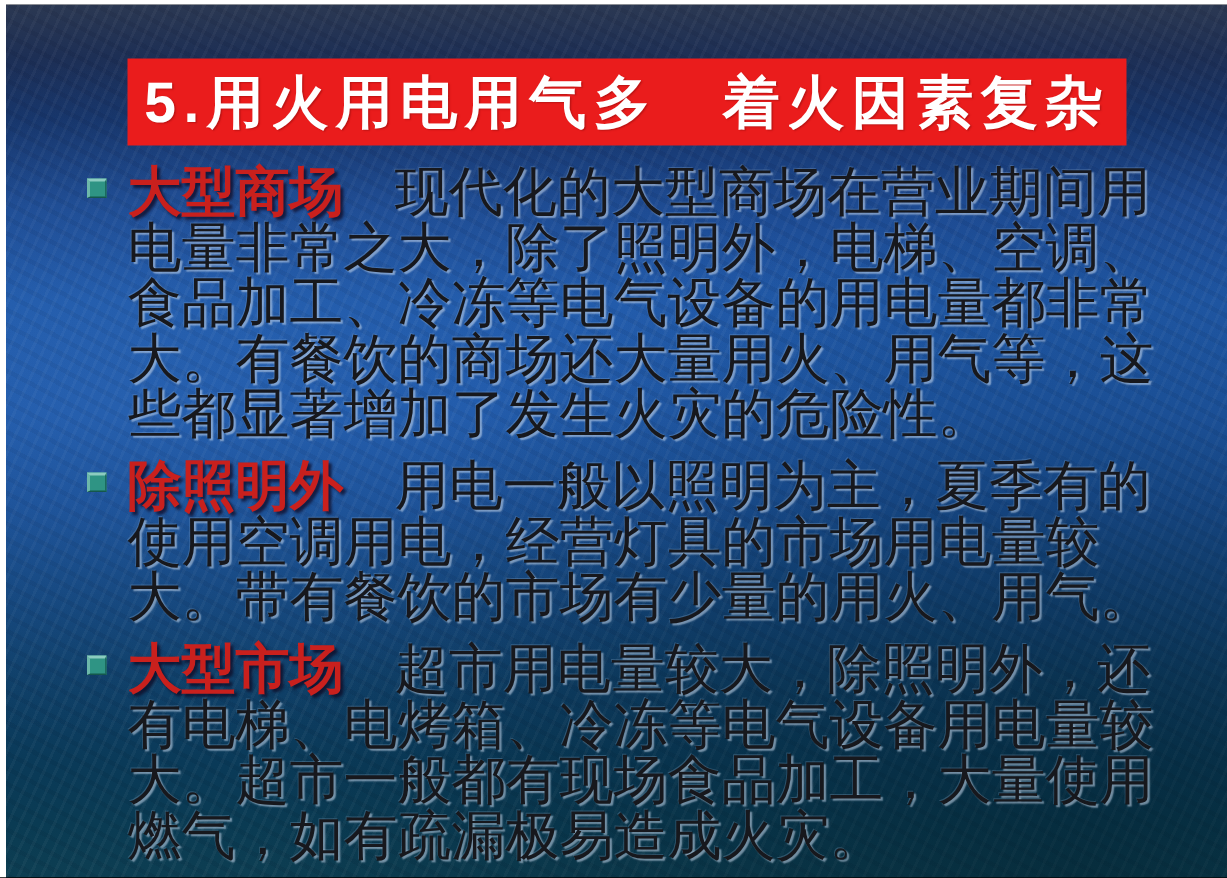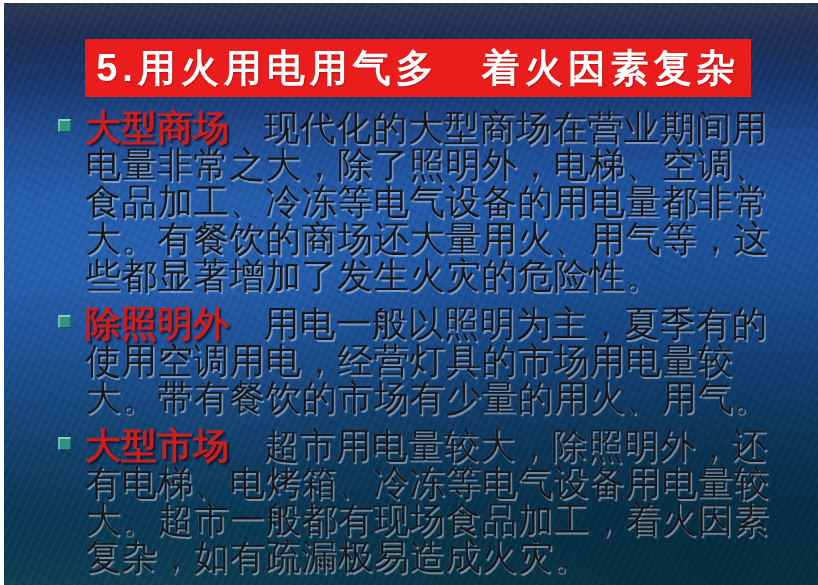--- a/index.html
+++ b/index.html
@@ -113,20 +113,20 @@
         <span class="lead">大型商场</span><span>现代化的大型商场在营业期间用电量非常之大，除了照明外，电梯、空调、食品加工、冷冻等电气设备的用电量都非常大。有餐饮的商场还大量用火、用气等，这些都显著增加了发生火灾的危险性。</span>
       </li>
 
       <li>
         <span class="bullet-marker"></span>
         <span class="lead">除照明外</span><span>用电一般以照明为主，夏季有的使用空调用电，经营灯具的市场用电量较大。带有餐饮的市场有少量的用火、用气。</span>
       </li>
 
       <li>
         <span class="bullet-marker"></span>
-        <span class="lead">大型市场</span><span>超市用电量较大，除照明外，还有电梯、电烤箱、冷冻等电气设备用电量较大。超市一般都有现场食品加工，着火因素复杂，如有疏漏极易造成火灾。</span>
+        <span class="lead">大型市场</span><span>超市用电量较大，除照明外，还有电梯、电烤箱、冷冻等电气设备用电量较大。超市一般都有现场食品加工，大量使用燃气，如有疏漏极易造成火灾。</span>
       </li>
 
 
     </ul>
   </div>
 
 </div>
 
 </body></html>

